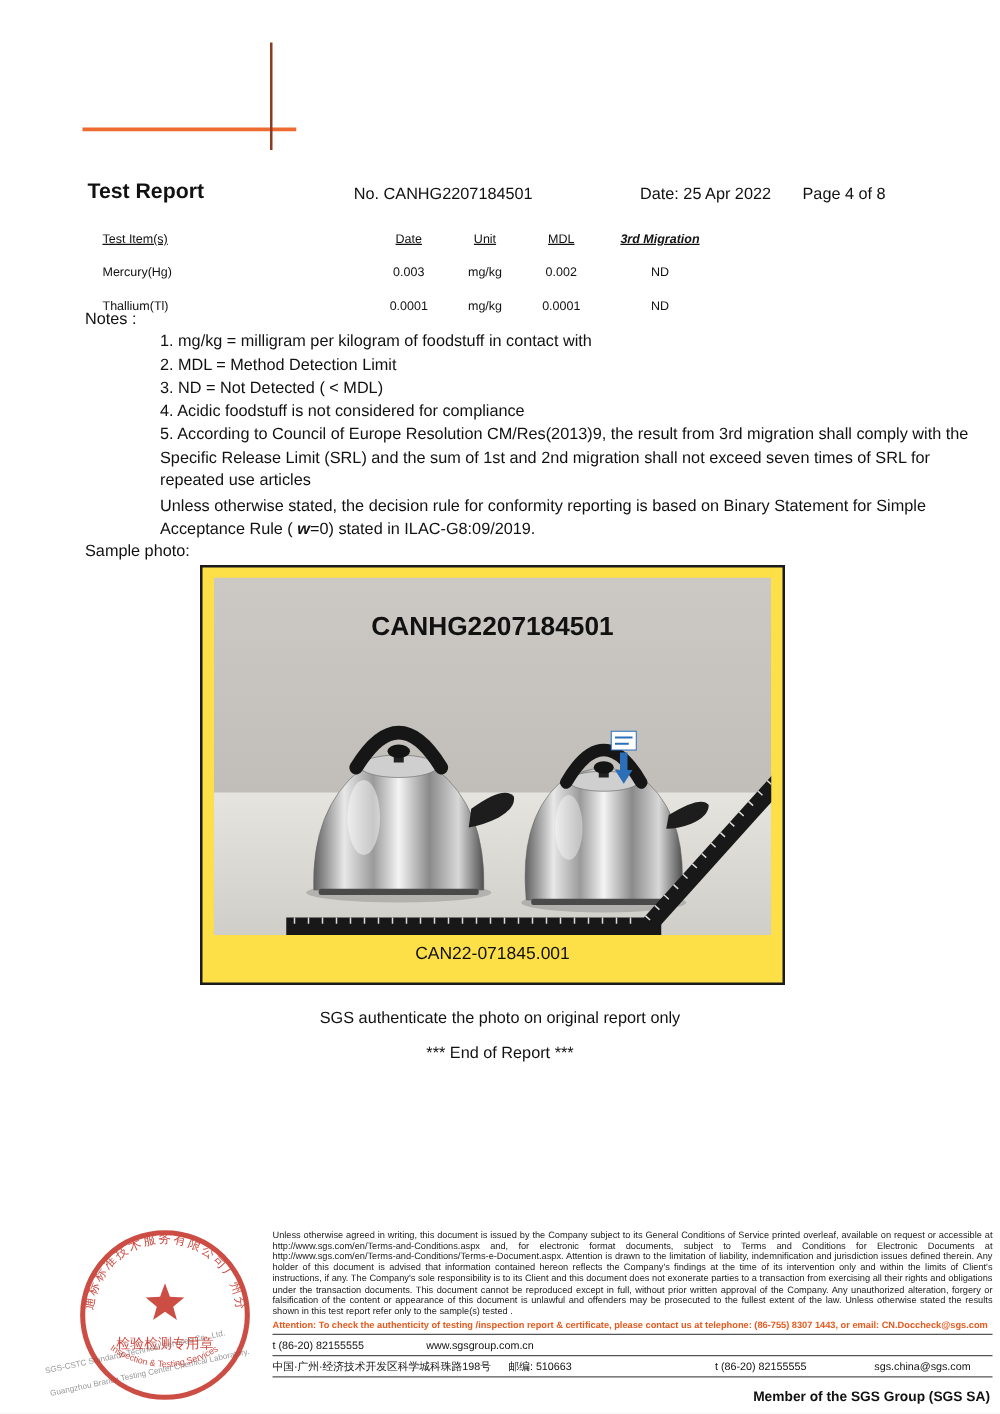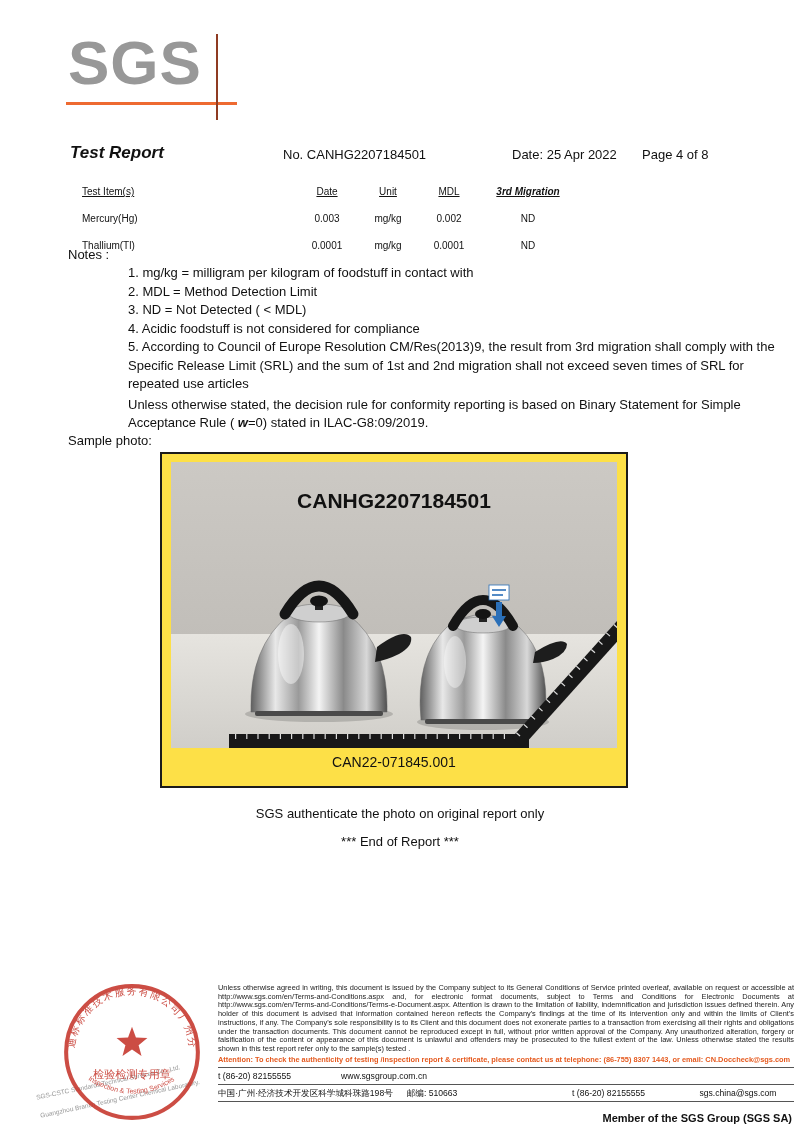--- a/index.html
+++ b/index.html
@@ -9,21 +9,21 @@
     background:#ffffff; color:#111; overflow:hidden;
     font-family:"Liberation Sans", sans-serif;
   }
   
   .logo { position:absolute; left:66px; top:26px; width:176px; height:98px; }
   .logo-text { position:absolute; left:2px; top:2px; font-size:62px; font-weight:bold;
     color:#989898; letter-spacing:1px; line-height:70px; }
   .logo-hline { position:absolute; left:0; top:76px; width:171px; height:3px; background:#ee6a31; }
   .logo-vline { position:absolute; left:150px; top:8px; width:2px; height:86px; background:#8f3b22; }
   
-  .doc-title { position:absolute; left:70px; top:143px; font-size:17px; font-weight:bold;font-style:italic; }
+  .doc-title { position:absolute; left:70px; top:143px; font-size:17px; font-weight:bold; }
   .hdr-meta { position:absolute; font-size:13px; top:147px; }
   .report-no { left:283px; } .report-date { left:512px;text-align:right; } .report-page { left:642px; }
   
   .results { position:absolute; left:78px; top:186px; font-size:10px;
     display:grid; grid-template-columns:218px 62px 60px 62px 96px; row-gap:16px; }
   .results .hdr { text-decoration:underline; }
   .results .c { text-align:center; }
   .results .mig-h { font-weight:bold; font-style:italic; text-align:center; }
   .results .item { padding-left:4px; }
   
@@ -55,21 +55,20 @@
   .stamp-co { position:absolute; font-size:6.5px; color:#999; width:210px; }
   .stamp-co1 { left:34px; top:1072px; transform:rotate(-12deg); }
   .stamp-co2 { left:38px; top:1090px; transform:rotate(-12deg); }
 </style>
 </head>
 <body>
 
 <div class="page">
 
   <div class="logo">
-    <div class="logo-text">SGS</div>
     <div class="logo-hline"></div>
     <div class="logo-vline"></div>
   </div>
 
   <div class="doc-title">Test Report</div>
   <div class="hdr-meta report-no">No. CANHG2207184501</div>
   <div class="hdr-meta report-date">Date: 25 Apr 2022</div>
   <div class="hdr-meta report-page">Page 4 of 8</div>
 
   <div class="results">

